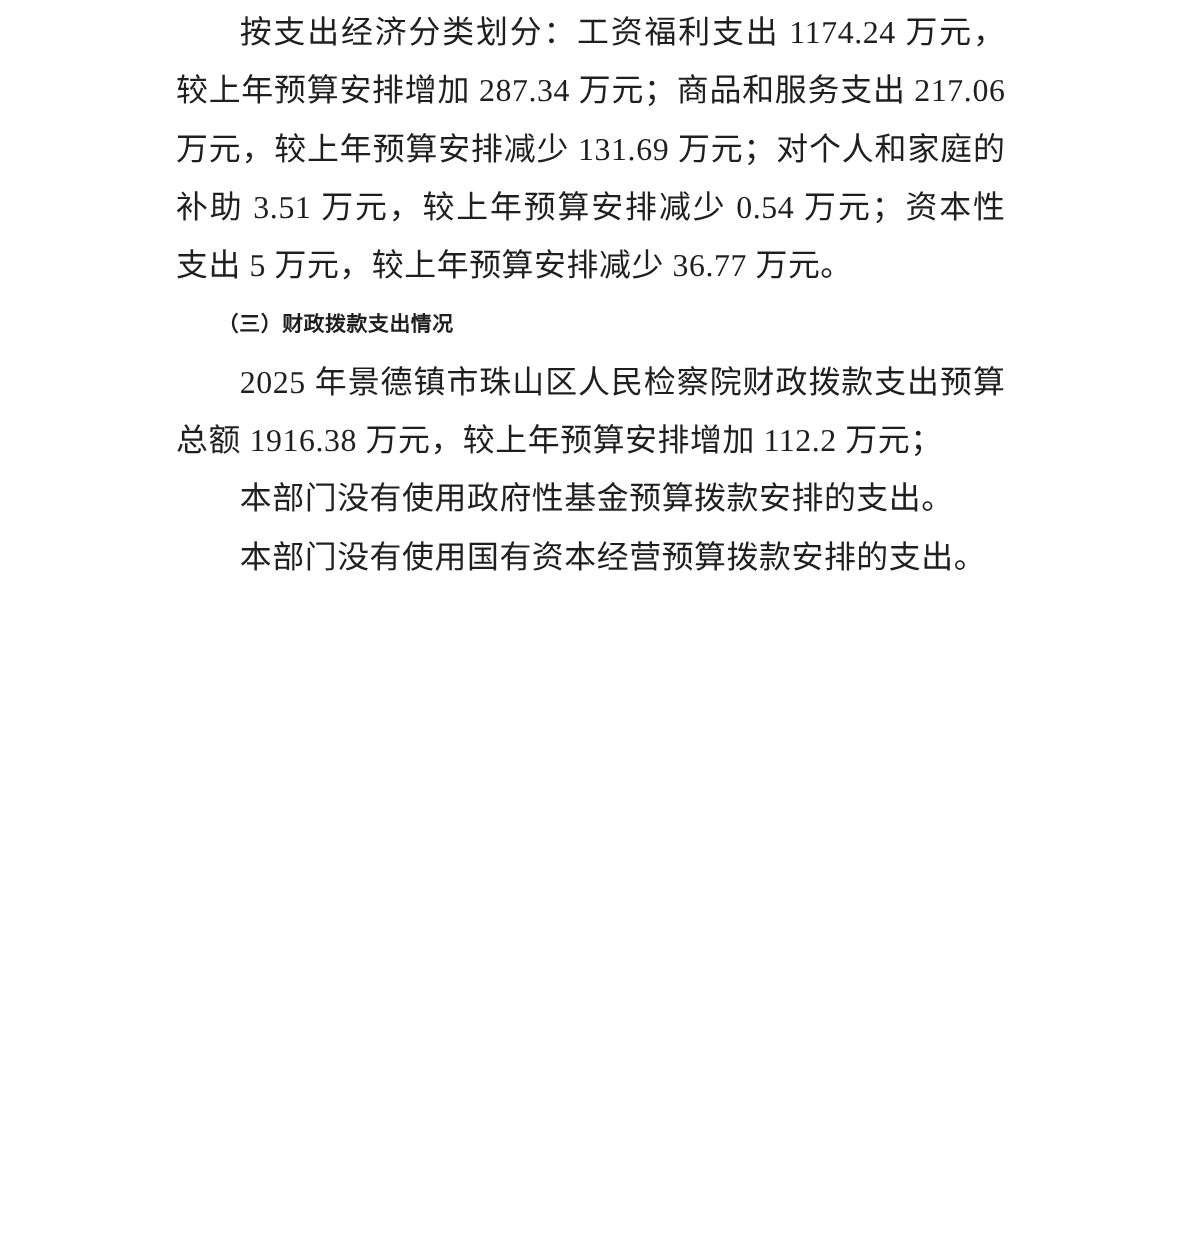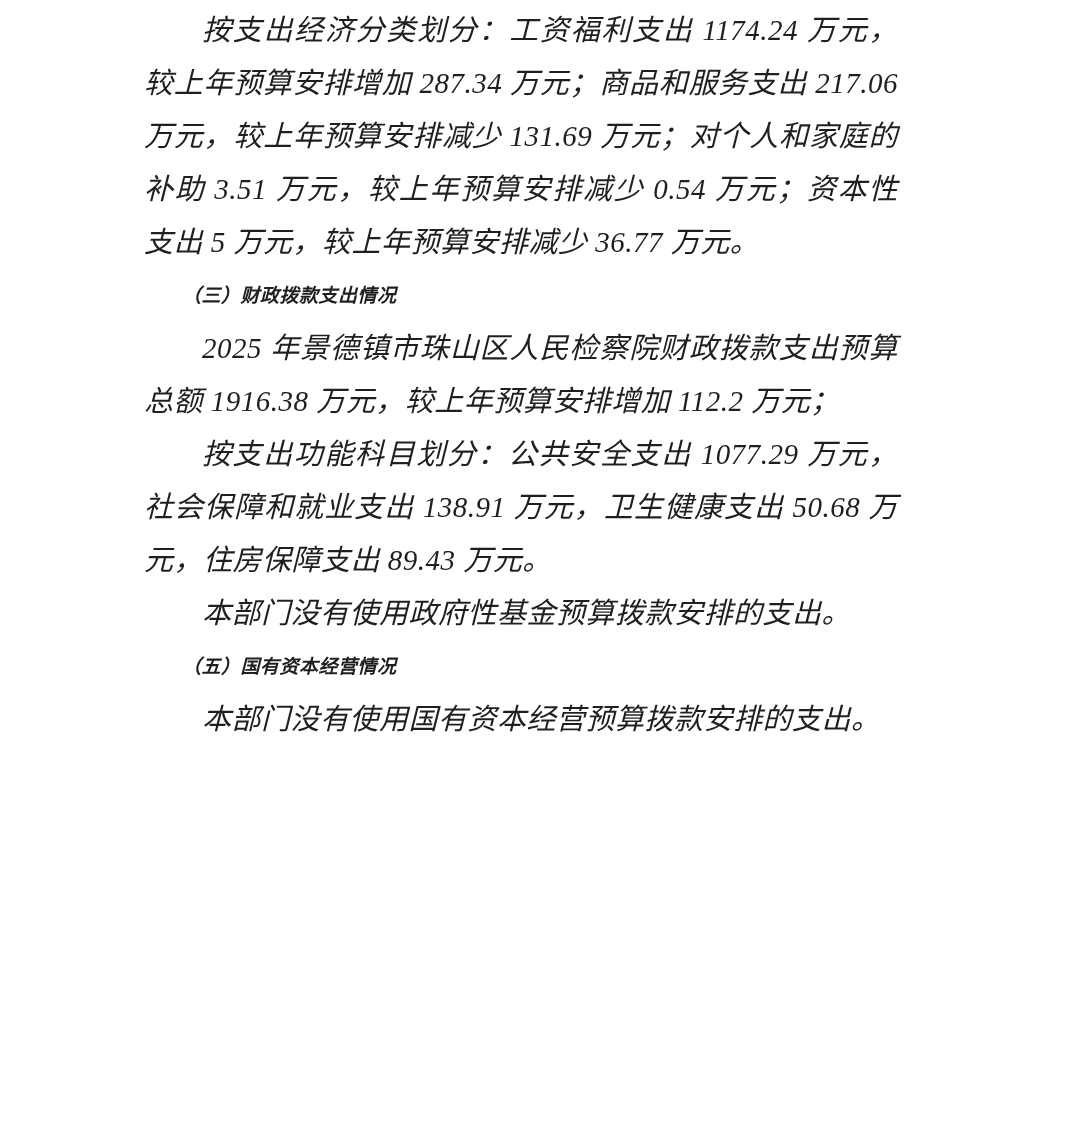--- a/index.html
+++ b/index.html
@@ -15,29 +15,28 @@
     width: 1074px;
     height: 1132px;
     background: #ffffff;
     overflow: hidden;
     font-family: "Liberation Serif", "DejaVu Serif", serif;
     color: #1f1f1f;
   }
 
   .doc {
     position: absolute;
-    left: 144px;
+    left: 160px;
     top: 4px;
     width: 754px;
     font-size: 29px;
     line-height: 53px;
     text-align: justify;
     text-justify: inter-ideograph;
     letter-spacing: 0.5px;
-    font-style: italic;
   }
 
   .para {
     text-indent: 2em;
   }
 
   .heading {
     text-indent: 2em;
     font-weight: bold;
     font-size: 19px;
@@ -49,25 +48,23 @@
 
 <div class="page">
   <main class="doc">
 
     <p class="para">按支出经济分类划分：工资福利支出 1174.24 万元，较上年预算安排增加 287.34 万元；商品和服务支出 217.06 万元，较上年预算安排减少 131.69 万元；对个人和家庭的补助 3.51 万元，较上年预算安排减少 0.54 万元；资本性支出 5 万元，较上年预算安排减少 36.77 万元。</p>
 
     <h2 class="heading">（三）财政拨款支出情况</h2>
 
     <p class="para">2025 年景德镇市珠山区人民检察院财政拨款支出预算总额 1916.38 万元，较上年预算安排增加 112.2 万元；</p>
 
-    <p class="para">按支出功能科目划分：公共安全支出 1077.29 万元，社会保障和就业支出 138.91 万元，卫生健康支出 50.68 万元，住房保障支出 89.43 万元。</p>
 
 
 
     <p class="para">本部门没有使用政府性基金预算拨款安排的支出。</p>
 
-    <h2 class="heading">（五）国有资本经营情况</h2>
 
     <p class="para">本部门没有使用国有资本经营预算拨款安排的支出。</p>
 
 
   </main>
 </div>
 
 </body></html>

